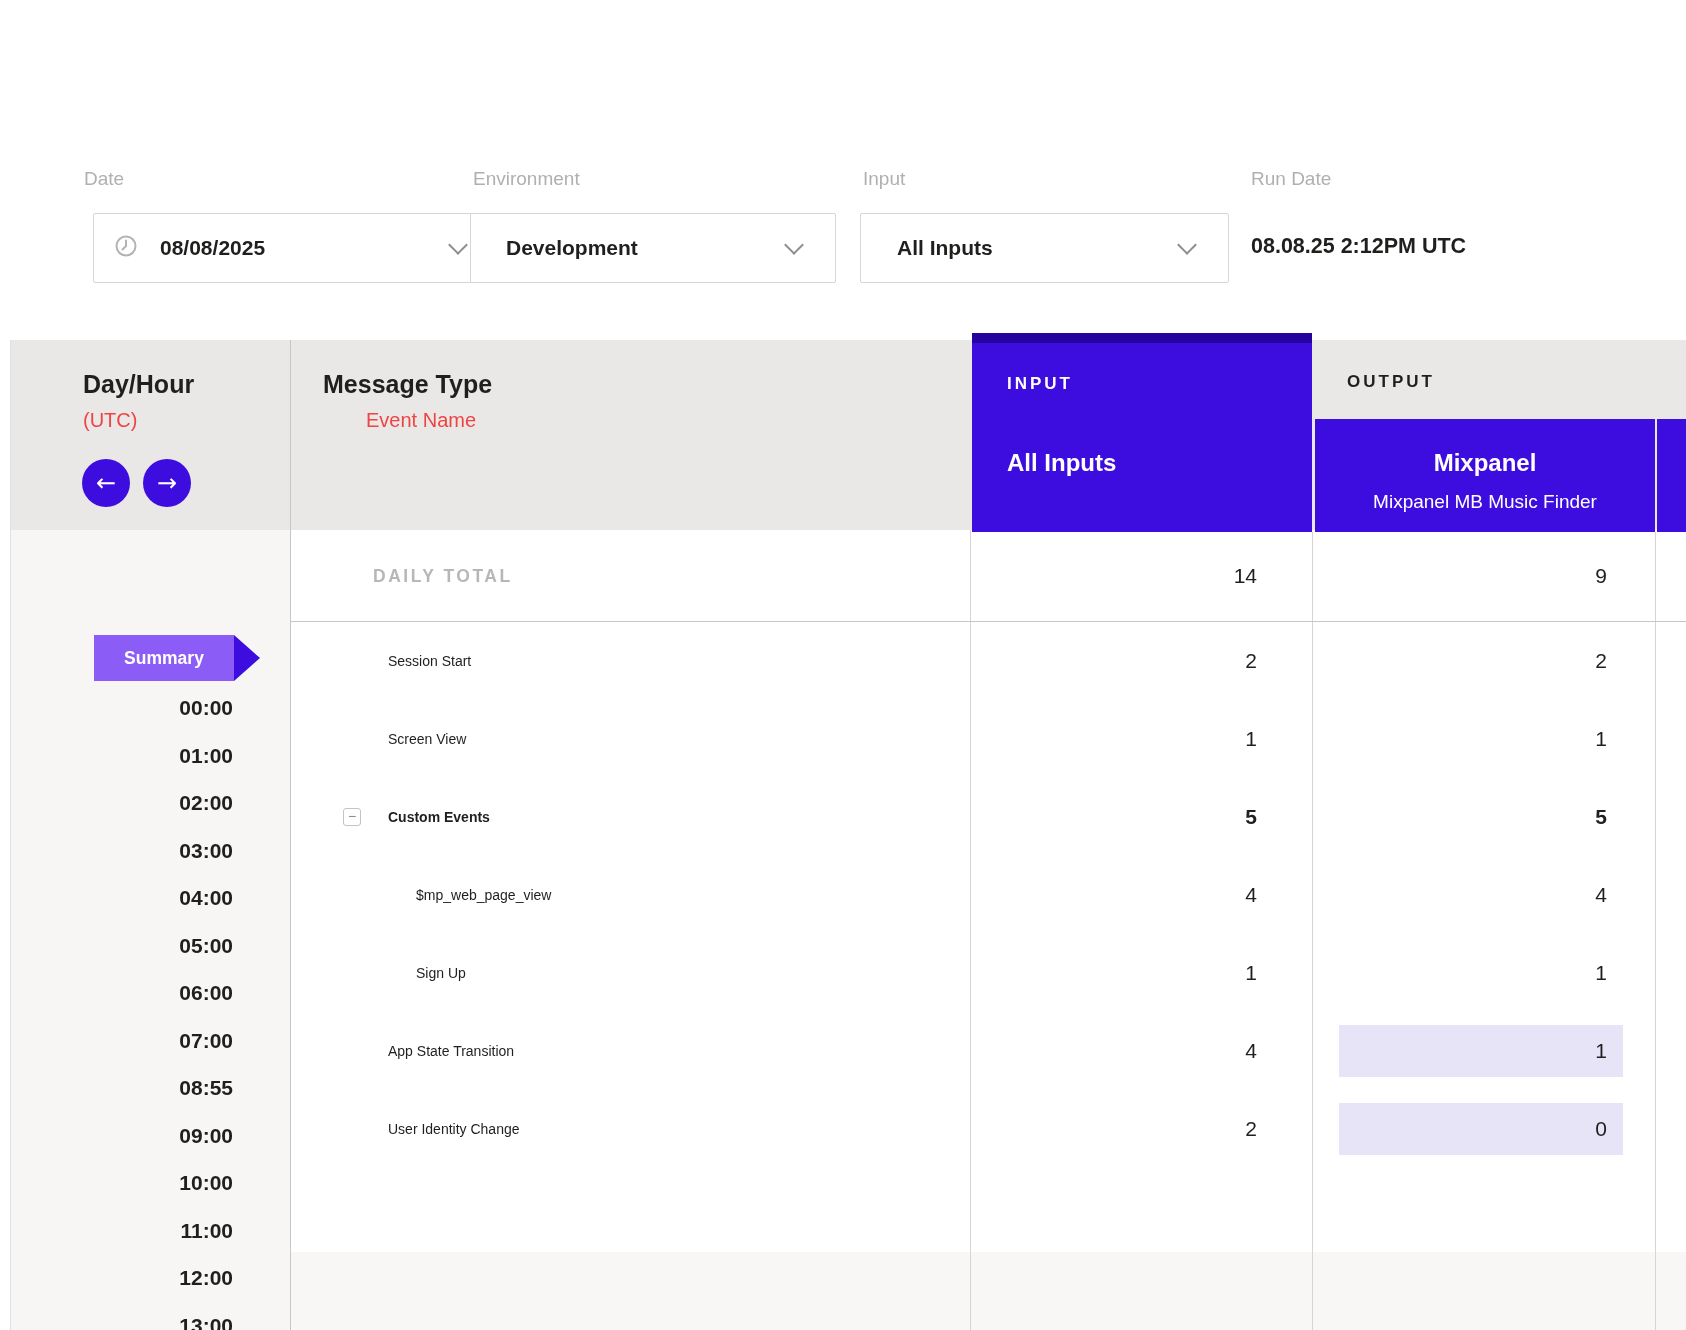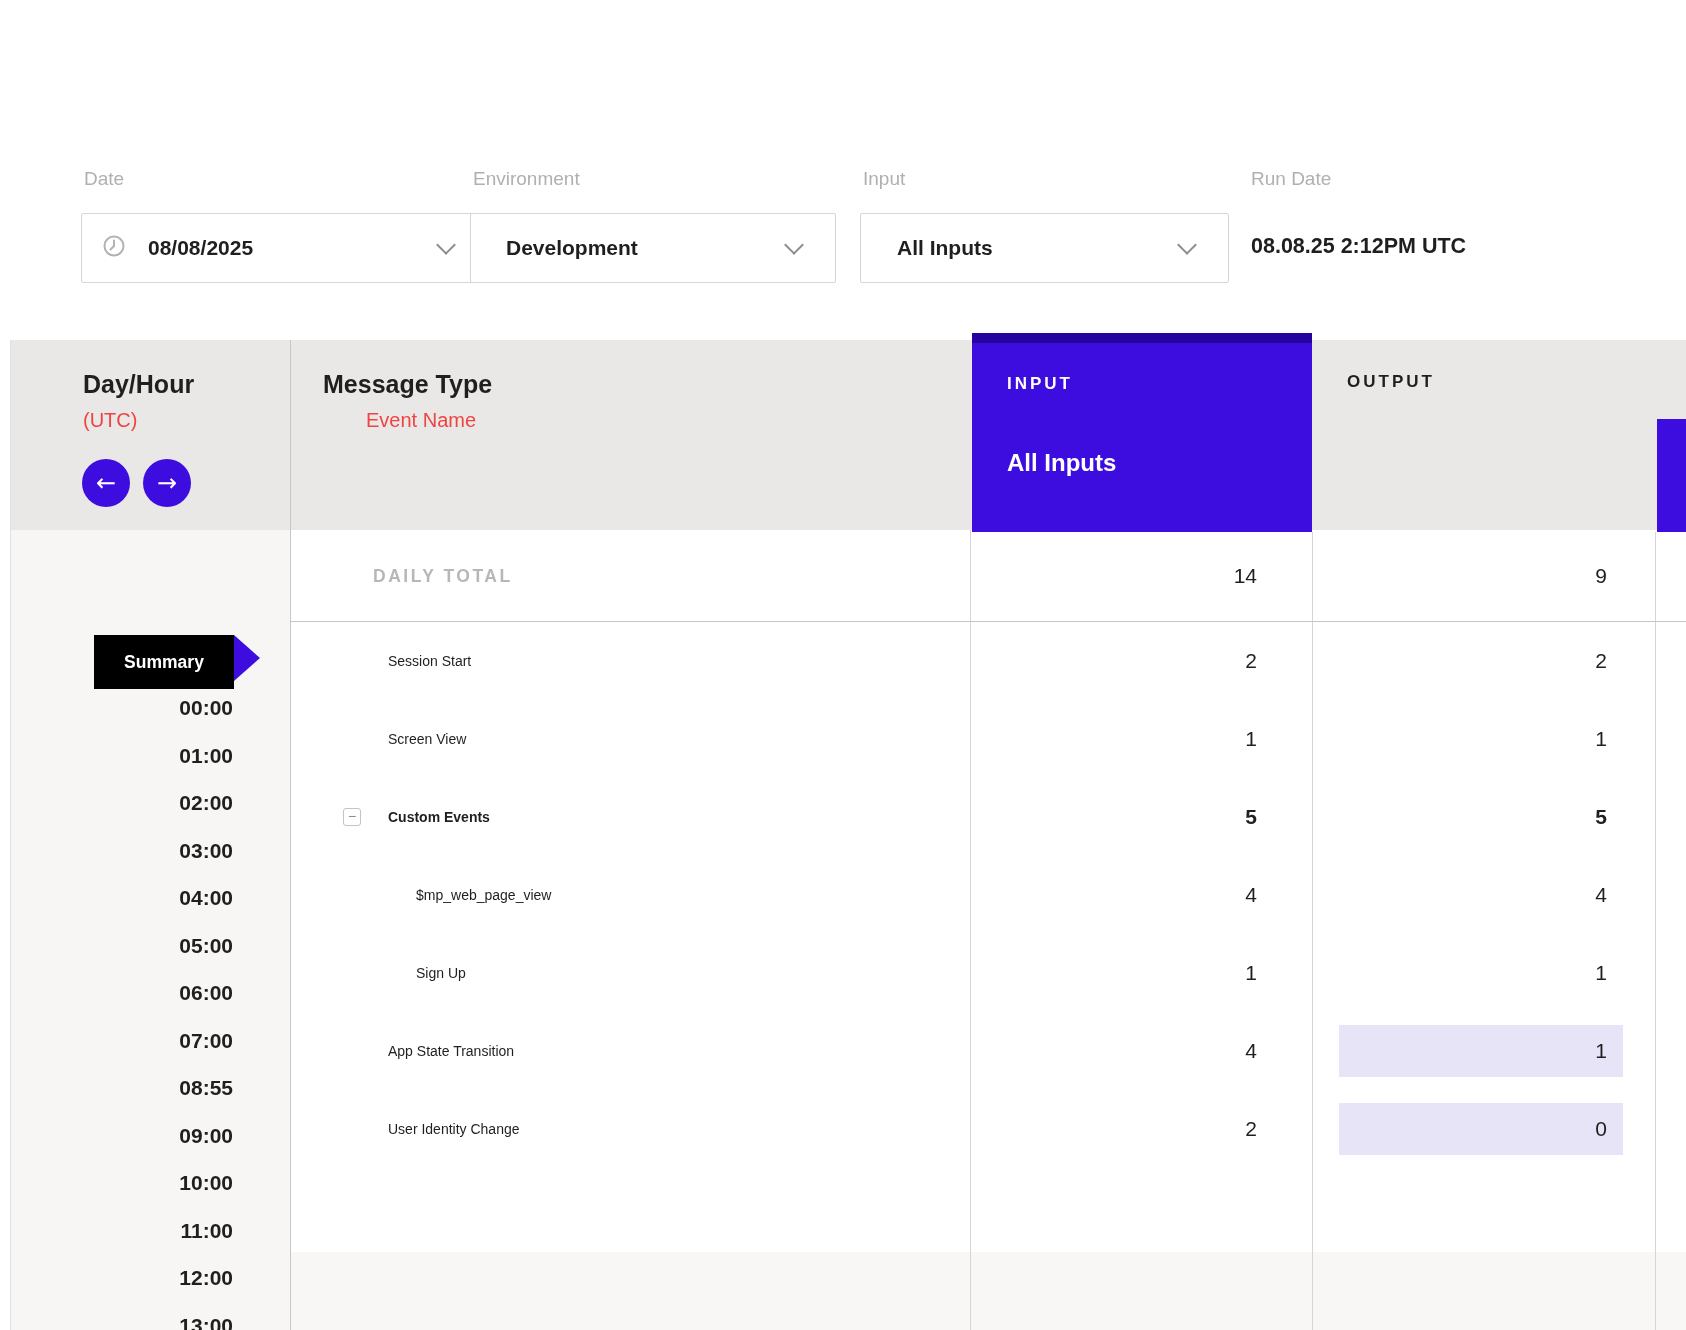--- a/index.html
+++ b/index.html
@@ -78,37 +78,37 @@
   .num.bold { font-weight:700; }
   .hl-box { position:absolute; left:1049px; top:13px; width:284px; height:52px; background:#e8e4f8; }
 
   .collapse-box {
     position:absolute; left:53px; top:50%; transform:translateY(-50%);
     width:18px; height:18px; border:1.5px solid #c5c3c1; border-radius:3px;
     color:#8a8886; font-size:14px; line-height:15px; text-align:center; cursor:pointer; background:#fff;
   }
 
   
-  .summary-badge { position:absolute; left:94px; top:635px; width:140px; height:54px; background:#000000; cursor:pointer; }
+  .summary-badge { position:absolute; left:94px; top:635px; width:140px; height:46px; background:#8b5cf6; cursor:pointer; }
   .summary-badge .txt { position:absolute; left:0; width:100%; top:50%; transform:translateY(-50%); text-align:center; color:#fff; font-size:17.5px; font-weight:700; }
   .summary-tip { position:absolute; left:234px; top:635px; width:0; height:0; border-top:23px solid transparent; border-bottom:23px solid transparent; border-left:26px solid #3d0de0; }
   .hour { position:absolute; left:10px; width:223px; text-align:right; font-size:21px; font-weight:700; color:#201f1e; cursor:pointer; }
 </style>
 </head>
 <body>
 
 <div id="app">
 
 
   <div class="flabel" style="left:84px;">Date</div>
   <div class="flabel" style="left:473px;">Environment</div>
   <div class="flabel" style="left:863px;">Input</div>
   <div class="flabel" style="left:1251px;">Run Date</div>
 
-  <div class="select" style="left:81px; width:407px;">
+  <div class="select" style="left:93px; width:407px;">
     <span class="clock">
       <svg width="24" height="24" viewBox="0 0 24 24" fill="none" stroke="#b5b3b1" stroke-width="2">
         <circle cx="12" cy="12" r="9.5"></circle>
         <path d="M12 6.5 V12 L8.5 15.5" stroke-linecap="round"></path>
       </svg>
     </span>
     <span class="select-value" style="left:66px;">08/08/2025</span>
     <span class="chev"></span>
   </div>
 
@@ -139,20 +139,24 @@
   <div class="colhead-sub" style="left:366px; top:409px;">Event Name</div>
 
   <div class="input-block">
     <div class="topstrip"></div>
     <div class="glabel">INPUT</div>
     <div class="colname">All Inputs</div>
   </div>
 
   <div class="group-label" style="left:1347px; top:372px; color:#201f1e;">OUTPUT</div>
 
+  <div class="output-block">
+    <div class="colname">Mixpanel</div>
+    <div class="colsub">Mixpanel MB Music Finder</div>
+  </div>
   <div class="output-partial"></div>
 
   <div class="leftcol-bg"></div>
   <div class="bottom-gray"></div>
   <div class="left-sliver-line"></div>
   <div class="divider-left"></div>
   <div class="vline" style="left:970px; top:530px; height:800px;"></div>
   <div class="vline" style="left:1312px; top:532px; height:798px;"></div>
   <div class="vline" style="left:1655px; top:532px; height:798px;"></div>
 

